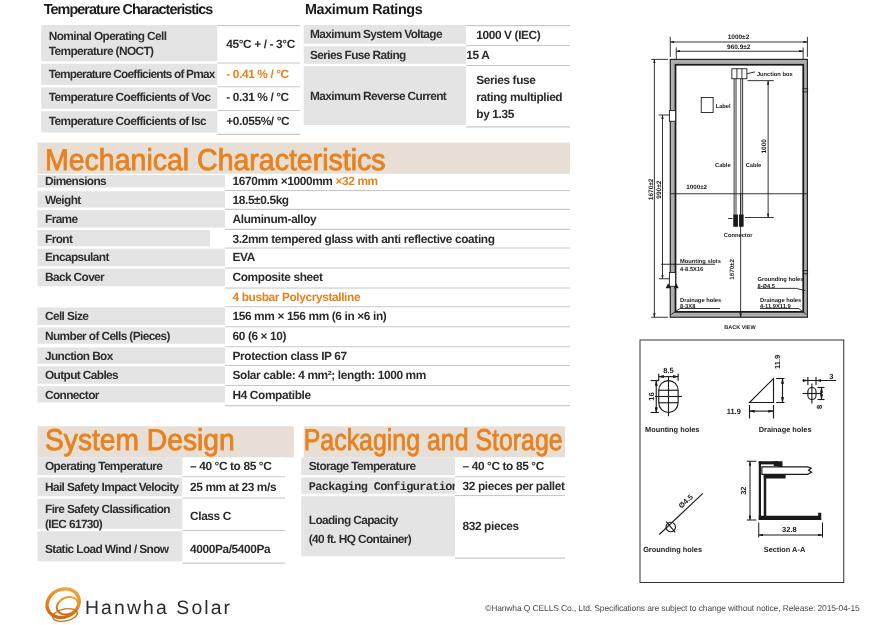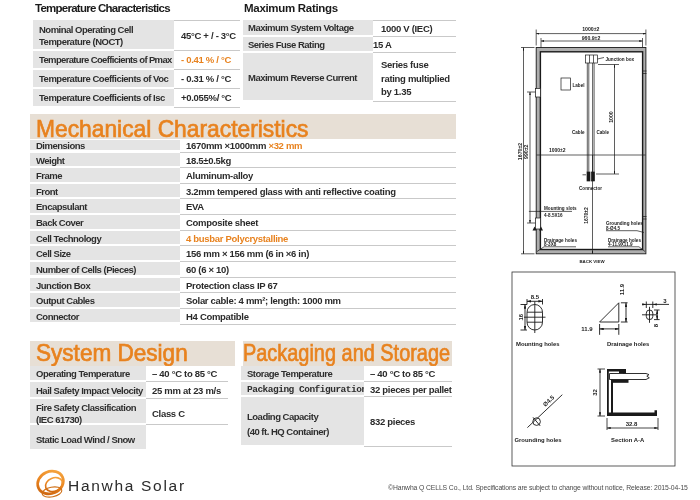--- a/index.html
+++ b/index.html
@@ -117,21 +117,21 @@
   <div class="row" style="top:28.65px;height:15.65px;">
     <div class="lab" style="width:150px;height:13.45px;">
         <span style="left:6px;top:2px;">Frame</span>
       </div>
     <div class="val" style="left:150px;">
         <span style="left:6px;top:2px;">Aluminum-alloy</span>
       </div>
   </div>
 
   <div class="row" style="top:44.3px;height:15.65px;">
-    <div class="lab" style="width:150px;height:13.45px;">
+    <div class="lab" style="width:138px;height:13.45px;">
         <span style="left:6px;top:2px;">Front</span>
       </div>
     <div class="val" style="left:150px;">
         <span style="left:6px;top:2px;">3.2mm tempered glass with anti reflective coating</span>
       </div>
   </div>
 
   <div class="row" style="top:59.95px;height:15.65px;">
     <div class="lab" style="width:150px;height:13.45px;">
         <span style="left:6px;top:2px;">Encapsulant</span>
@@ -144,23 +144,20 @@
   <div class="row" style="top:75.6px;height:15.65px;">
     <div class="lab" style="width:150px;height:13.45px;">
         <span style="left:6px;top:2px;">Back Cover</span>
       </div>
     <div class="val" style="left:150px;">
         <span style="left:6px;top:2px;">Composite sheet</span>
       </div>
   </div>
 
   <div class="row" style="top:91.25px;height:15.65px;">
-    <div class="lab" style="width:150px;height:13.45px;">
-        <span style="left:6px;top:2px;">Cell Technology</span>
-      </div>
     <div class="val" style="left:150px;">
         <span style="left:6px;top:2px;">
           <span class="or2">4 busbar Polycrystalline</span>
         </span>
       </div>
   </div>
 
   <div class="row" style="top:106.9px;height:15.65px;">
     <div class="lab" style="width:150px;height:13.45px;">
         <span style="left:6px;top:2px;">Cell Size</span>
@@ -236,20 +233,23 @@
         <span style="left:6px;top:3px;">Fire Safety Classification<br>(IEC 61730)</span>
       </div>
     <div class="val" style="left:116px;">
         <span style="left:6px;top:9px;">Class C</span>
       </div>
   </div>
 
   <div class="row" style="top:59px;height:26px;">
     <div class="lab" style="width:116px;height:23.5px;">
         <span style="left:6px;top:9px;">Static Load Wind / Snow</span>
+      </div>
+    <div class="val" style="left:116px;">
+        <span style="left:6px;top:9px;">4000Pa/5400Pa</span>
       </div>
   </div>
 </div>
 
 <div class="hdr" style="left:242.5px;top:341px;width:209.5px;height:24.5px;">
     <span style="left:0px;top:-2.5px;transform:scaleX(0.83);">Packaging and Storage</span>
   </div>
 
 <div style="position:absolute;left:241px;top:366px;width:211px;height:81px;">
 

